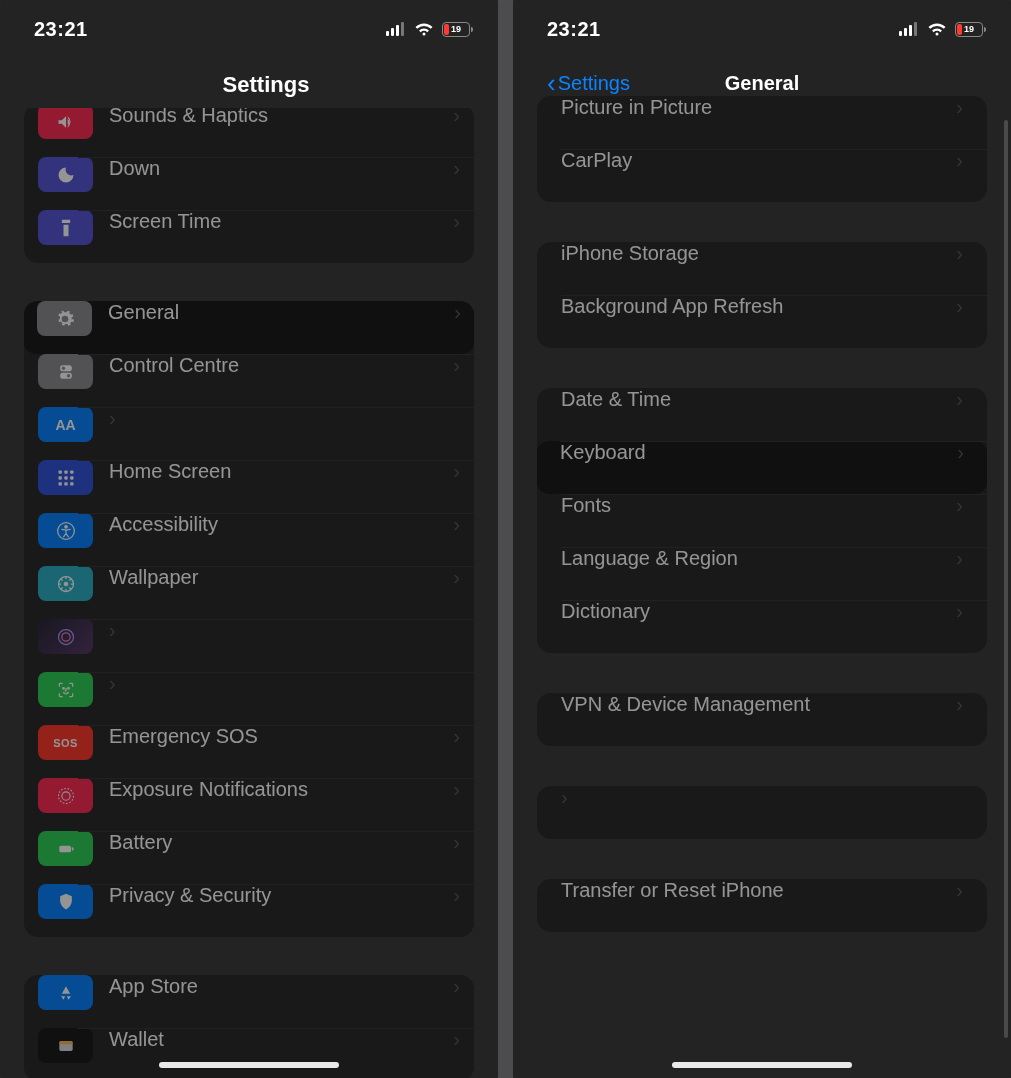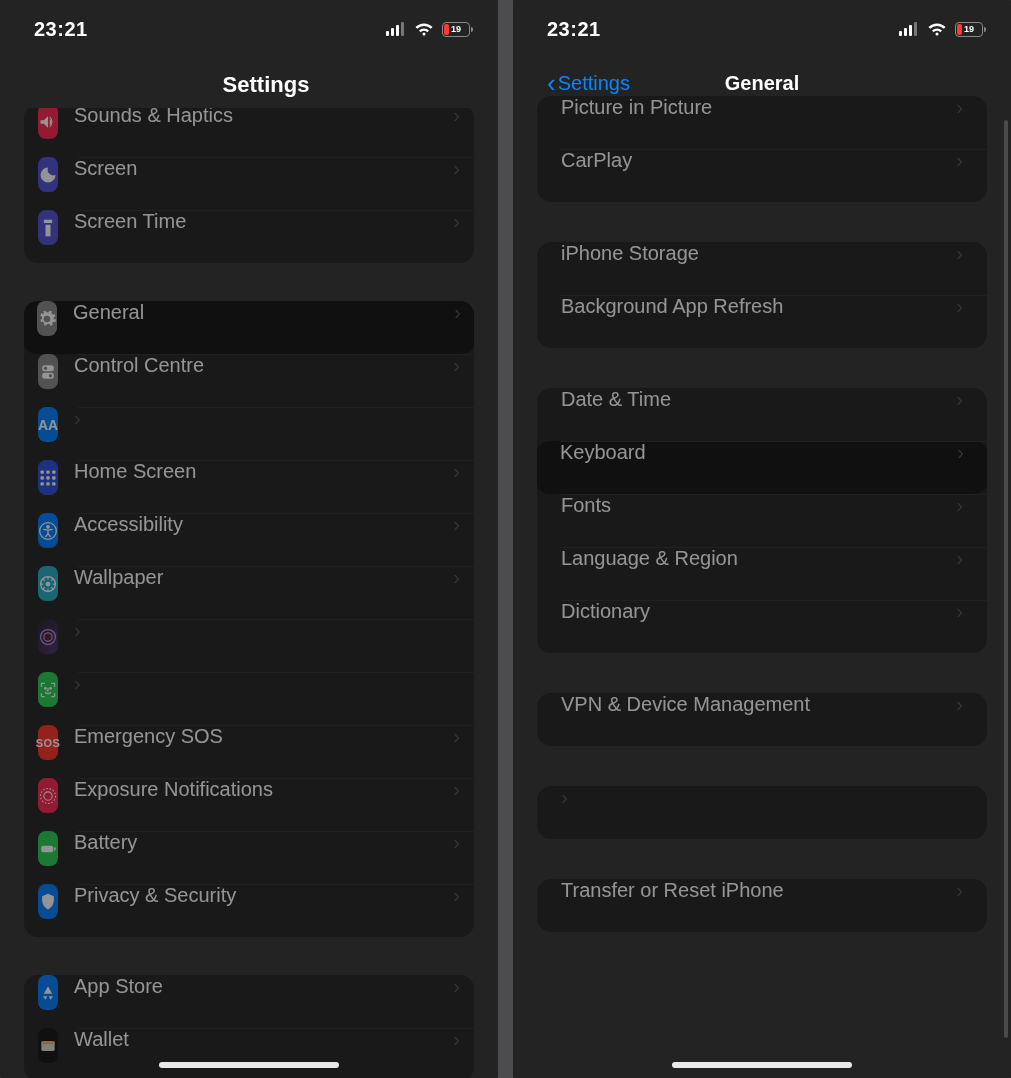--- a/index.html
+++ b/index.html
@@ -83,21 +83,21 @@
     display:flex; align-items:flex-start;
     padding: 0 14px;
     position:relative;
   }
   .row + .row::before {
     content:""; position:absolute; top:0; left:54px; right:0; height:1px; background:#3a3a3c;
   }
   .row.noicon + .row.noicon::before,
   .group.noicon .row + .row::before { left:24px; }
   .icon {
-    width: 20px; height:35px; border-radius:8px;
+    width: 55px; height:35px; border-radius:8px;
     display:flex; align-items:center; justify-content:center;
     margin-right:16px;
     font-size:18px; color:#fff;
     flex-shrink:0;
   }
   .label { font-size:20px; color:#fff; flex:1; }
   .chevron { color:#5a5a5e; font-size:20px; font-weight:300;}
   
   .row.highlight {
     background:#1c1c1e;
@@ -187,21 +187,21 @@
           </div>
           <div class="label">Sounds &amp; Haptics</div>
           <div class="chevron">›</div>
         </div>
         <div class="row">
           <div class="icon ic-focus">
             <svg viewBox="0 0 24 24" fill="#fff">
               <path d="M12 3a9 9 0 109 9 7 7 0 01-9-9z"></path>
             </svg>
           </div>
-          <div class="label">Screen</div>
+          <div class="label">Down</div>
           <div class="chevron">›</div>
         </div>
         <div class="row">
           <div class="icon ic-screentime">
             <svg viewBox="0 0 24 24" fill="#fff">
               <path d="M7 2h10v4H7V2zm2 6h6v14H9V8z"></path>
             </svg>
           </div>
           <div class="label">Screen Time</div>
           <div class="chevron">›</div>

